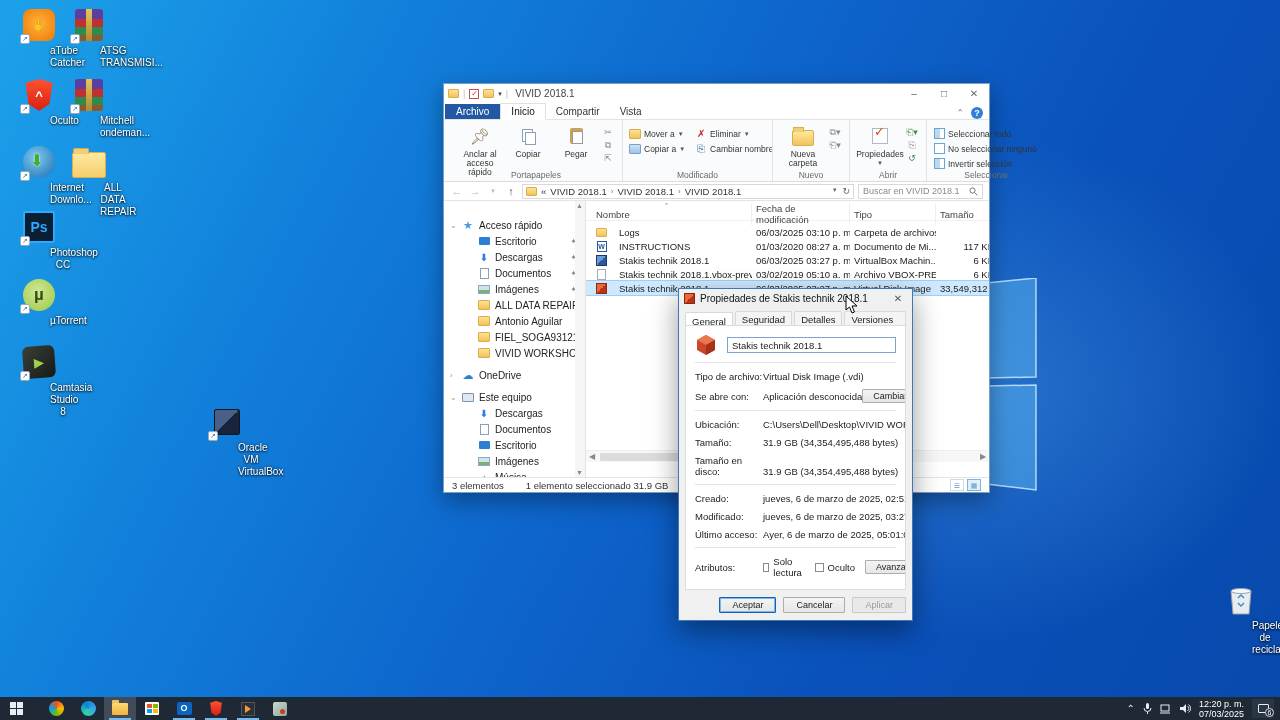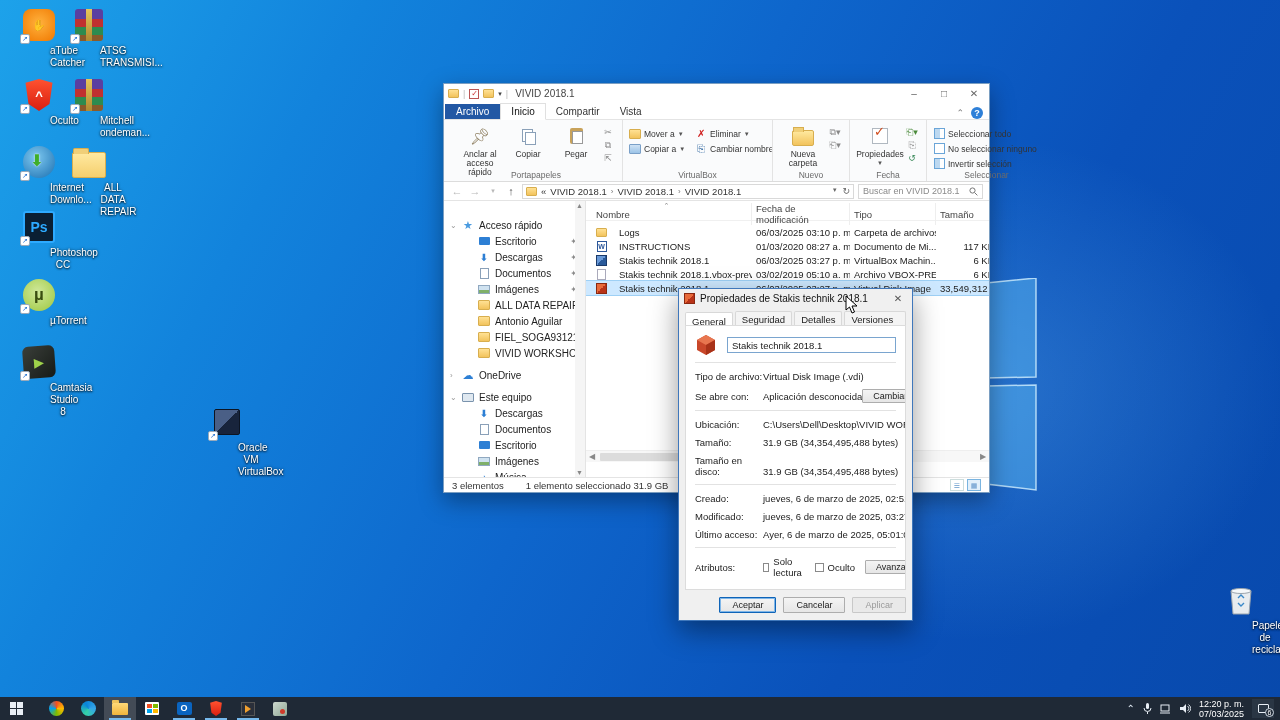--- a/index.html
+++ b/index.html
@@ -354,21 +354,21 @@
         <div class="smallbtn">
           <span class="sicon x-red">✗</span>
           <span>Eliminar</span>
             <span class="caret">▼</span>
         </div>
         <div class="smallbtn">
           <span class="sicon rename-glyph">⎘</span>
           <span>Cambiar nombre</span>
         </div>
       </div>
-      <div class="glabel">VirtualBox</div>
+      <div class="glabel">Modificado</div>
     </div>
 
     <div class="rgroup">
       <div class="bigbtn">
         <span class="bicon">
             <span class="icon-newfolder"></span>
           </span>
         <span>Nueva carpeta</span>
       </div>
       <div class="tinycol">
@@ -384,21 +384,21 @@
             <span class="icon-props"></span>
           </span>
         <span>Propiedades</span>
         <span class="caret">▼</span>
       </div>
       <div class="tinycol">
         <span style="color:#4a8a3a">⎗▾</span>
         <span>⎘</span>
         <span style="color:#3a8a5a">↺</span>
       </div>
-      <div class="glabel">Fecha</div>
+      <div class="glabel">Abrir</div>
     </div>
 
     <div class="rgroup" style="min-width:120px">
       <div class="smallcol">
         <div class="smallbtn">
           <span class="sicon">
               <span class="sel-grid"></span>
             </span>
           <span>Seleccionar todo</span>
         </div>

